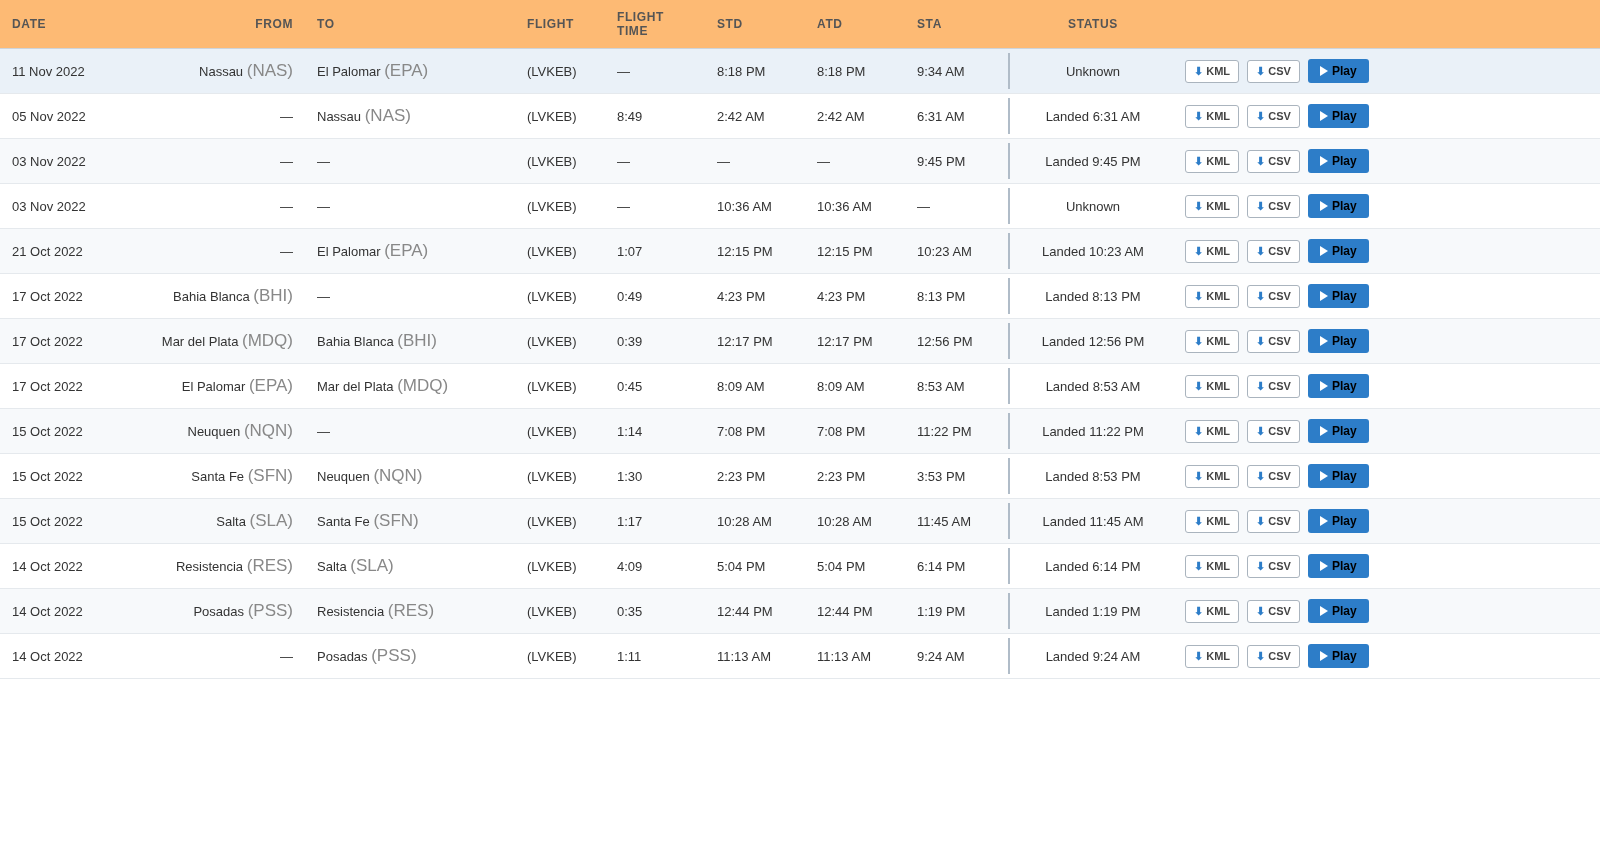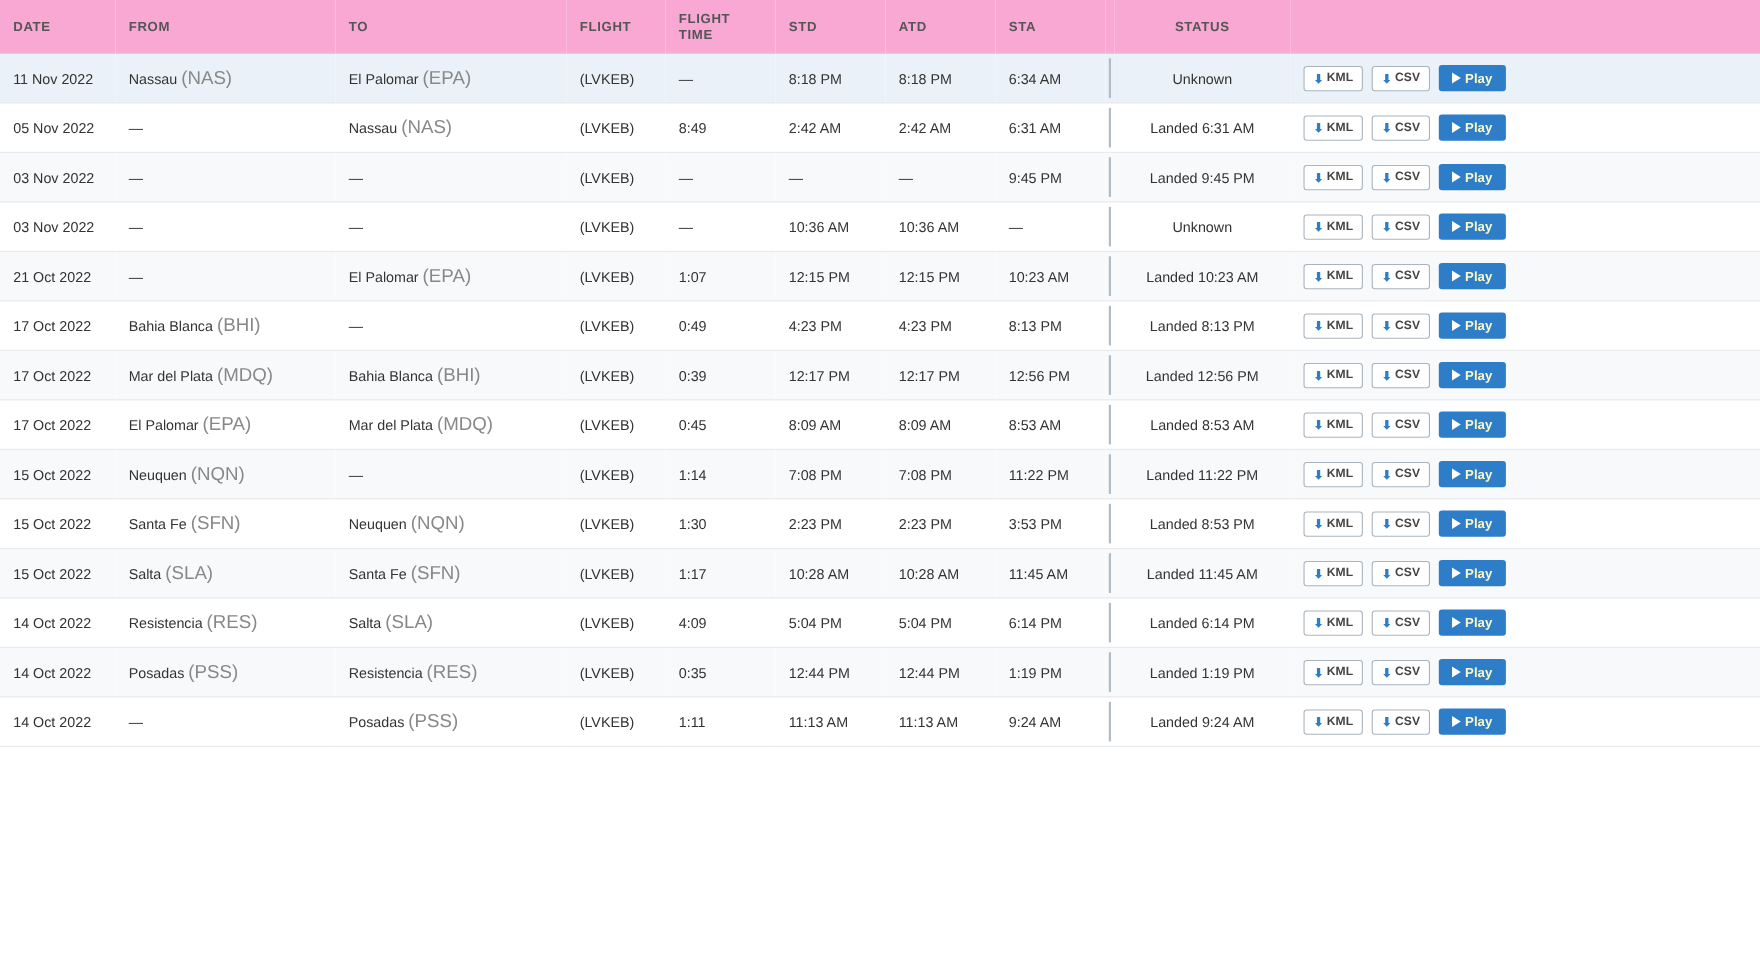--- a/index.html
+++ b/index.html
@@ -11,21 +11,21 @@
     }
     .table-container {
       width: 1600px;
       overflow-x: auto;
     }
     table {
       width: 100%;
       border-collapse: collapse;
     }
     thead tr {
-      background: #f9a8d4;
+      background: #fdba74;
     }
     thead th {
       padding: 10px 12px;
       text-align: left;
       font-size: 12px;
       font-weight: 600;
       color: #555;
       letter-spacing: 0.05em;
       text-transform: uppercase;
       border-bottom: 1px solid #cdd4db;
@@ -43,21 +43,21 @@
     tbody tr:first-child {
       background: #eaf1f8;
     }
     tbody td {
       padding: 10px 12px;
       font-size: 13px;
       color: #333;
       vertical-align: middle;
     }
     .col-date { width: 105px; }
-    .col-from { width: 200px; }
+    .col-from { width: 200px; text-align: right; }
     .col-to   { width: 210px; }
     .col-flight { width: 90px; }
     .col-flighttime { width: 100px; }
     .col-std { width: 100px; }
     .col-atd { width: 100px; }
     .col-sta { width: 100px; }
     .col-divider { width: 8px; padding: 0; }
     .col-status { width: 160px; text-align: center; }
     .col-actions { width: auto; }
 
@@ -81,21 +81,21 @@
       margin-right: 4px;
     }
     .btn-play {
       display: inline-flex;
       align-items: center;
       gap: 4px;
       padding: 5px 12px;
       border: none;
       border-radius: 3px;
       background: #2d7dc8;
-      color: #fef9c3;
+      color: #000000;
       font-size: 12px;
       font-weight: 600;
       cursor: pointer;
     }
     .play-triangle {
       display: inline-block;
       width: 0;
       height: 0;
       border-top: 5px solid transparent;
       border-bottom: 5px solid transparent;
@@ -145,21 +145,21 @@
     </thead>
     <tbody id="table-body">
     <tr>
           <td class="col-date">11 Nov 2022</td>
           <td class="col-from">Nassau <span class="airport-code">(NAS)</span></td>
           <td class="col-to">El Palomar <span class="airport-code">(EPA)</span></td>
           <td class="col-flight">(LVKEB)</td>
           <td class="col-flighttime">—</td>
           <td class="col-std">8:18 PM</td>
           <td class="col-atd">8:18 PM</td>
-          <td class="col-sta">6:34 AM</td>
+          <td class="col-sta">9:34 AM</td>
           <td class="divider-td">
             <div class="vdivider"></div>
           </td>
           <td class="col-status">Unknown</td>
           <td class="col-actions">
     <div class="actions-cell">
       <button class="btn-kml">
         <span class="download-icon">⬇</span>
         <span>KML</span>
       </button>

